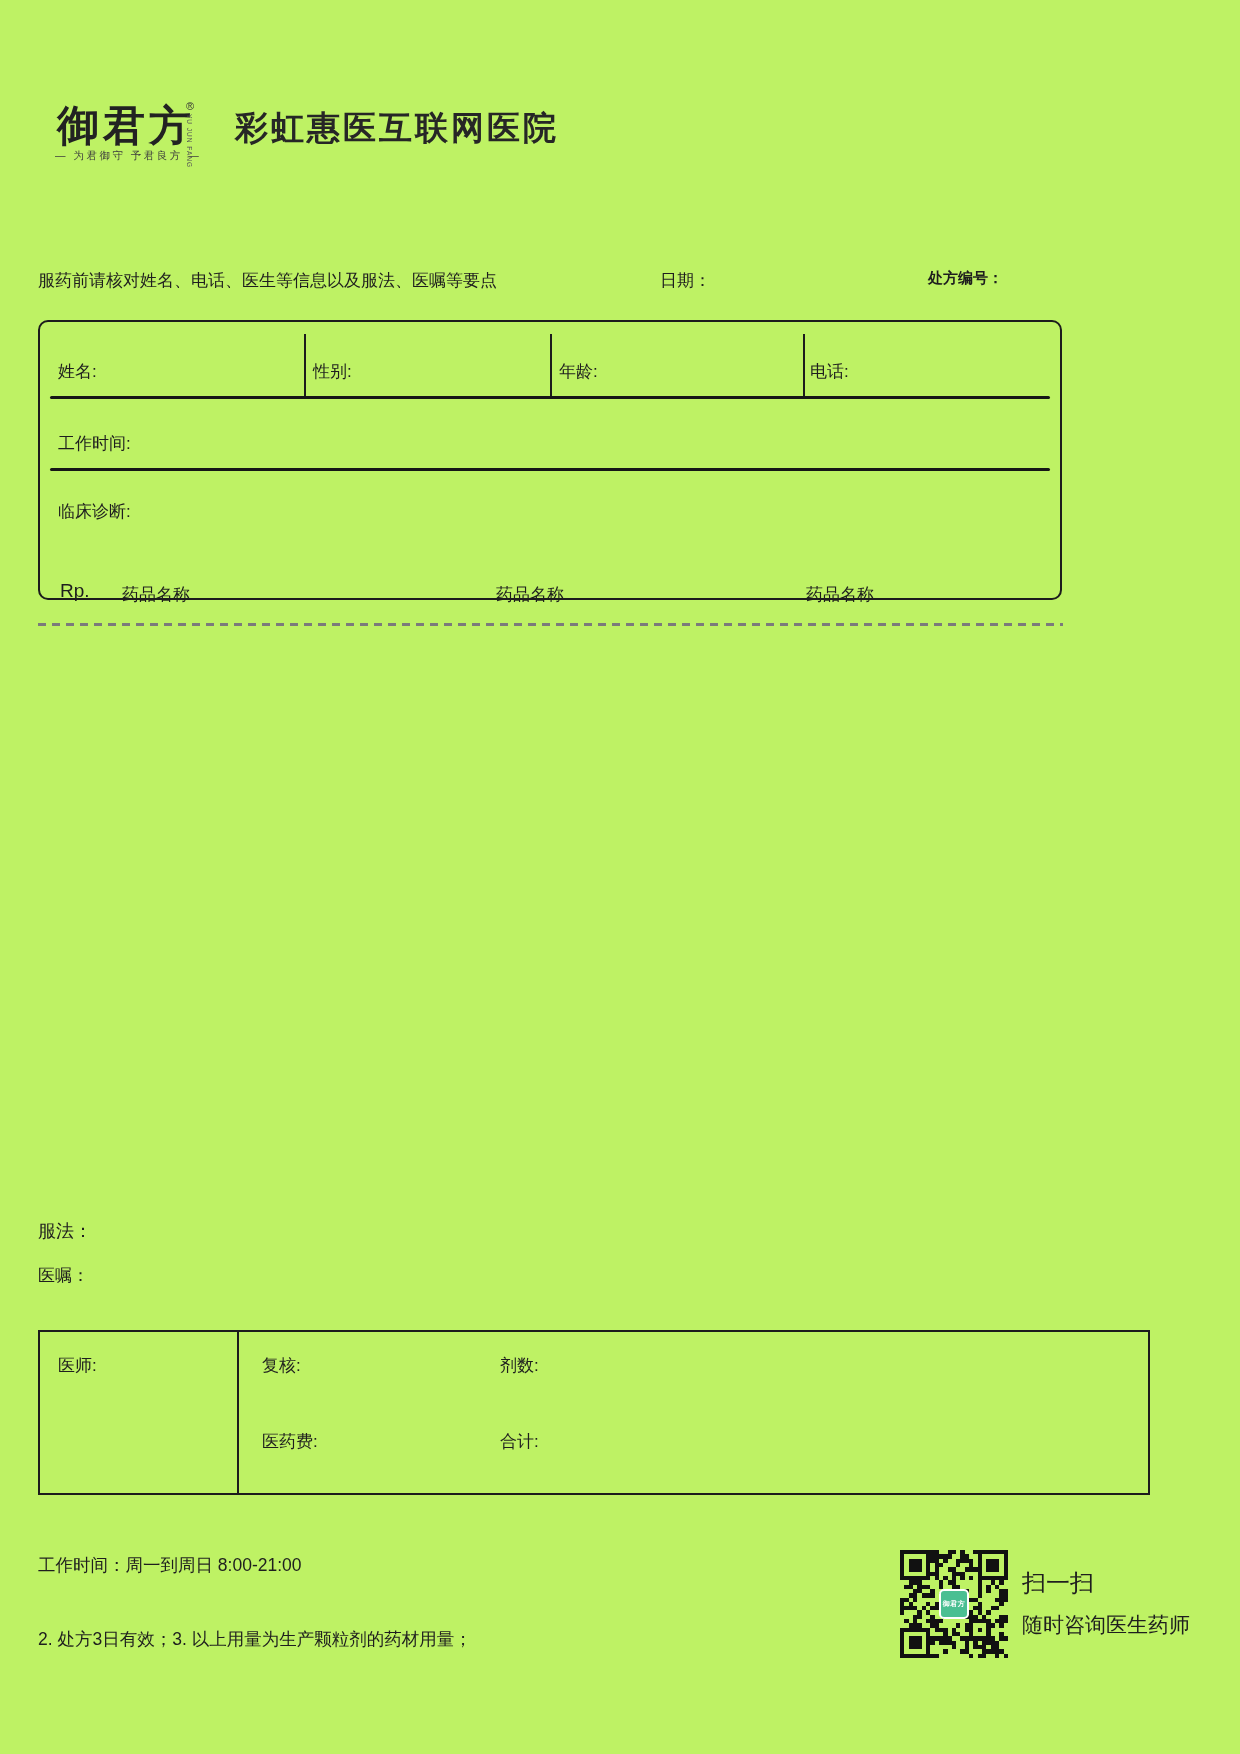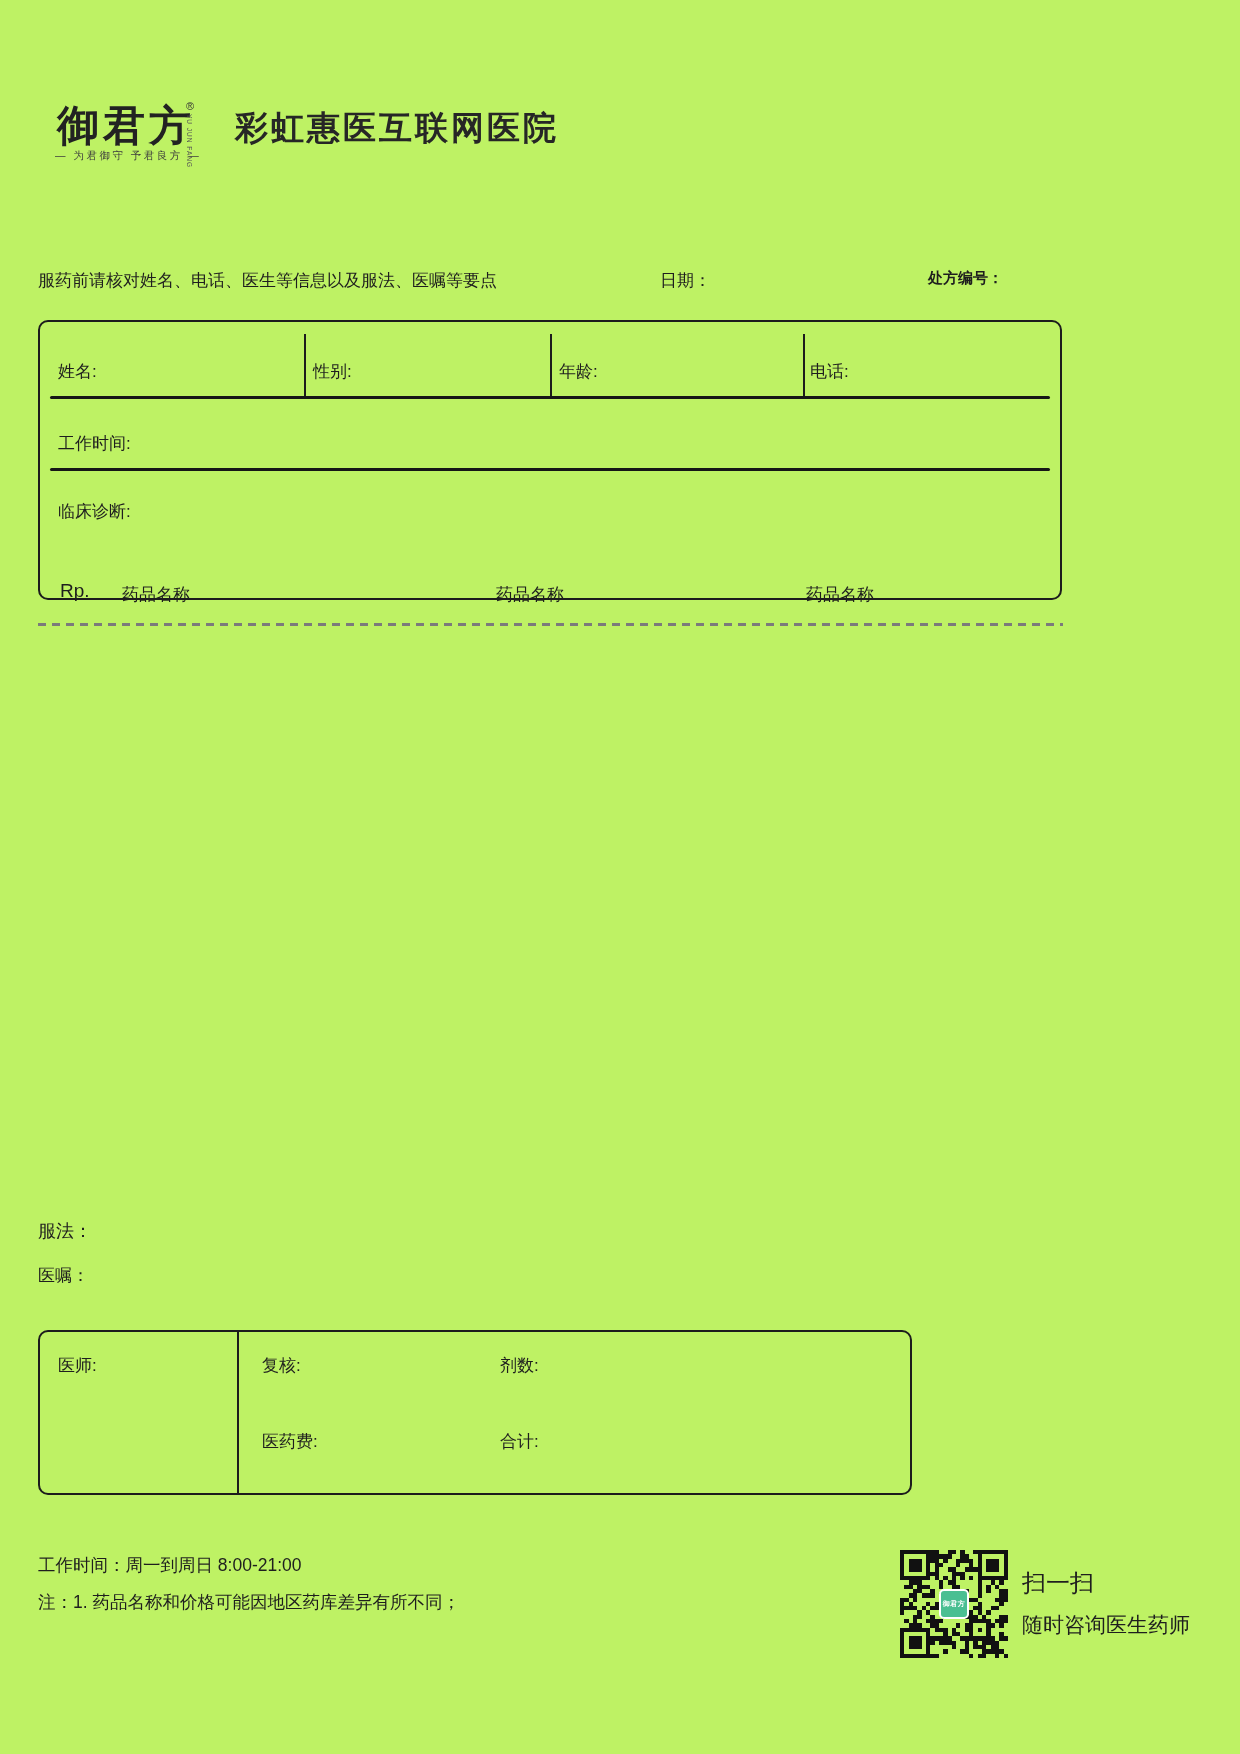--- a/index.html
+++ b/index.html
@@ -33,22 +33,22 @@
   .rp { left:60px; top:580px; font-size:19px; }
   .drugcol { top:583px; font-size:17px; }
   .dashline { left:38px; top:623px; width:1025px; height:3px;
               background:repeating-linear-gradient(90deg,#7b7b7b 0 8px,transparent 8px 14px); }
 
   
   .usage { left:38px; top:1219px; font-size:18px; }
   .advice { left:38px; top:1264px; font-size:17px; }
 
   
-  .sbox { left:38px; top:1330px; width:874px; height:165px;
-          border:2.5px solid #1c1c1c; border-radius:10px;text-align:right; }
+  .sbox { left:38px; top:1330px; width:1112px; height:165px;
+          border:2.5px solid #1c1c1c; border-radius:0;text-align:right; }
   .sbox .lbl { position:absolute; font-size:17px; white-space:nowrap; }
   .sbox .vdiv { top:0; bottom:0; left:197px; }
 
   
   .hours { left:38px; top:1553px; font-size:17.5px; }
   .note1 { left:38px; top:1590px; font-size:17.5px; }
   .note2 { left:38px; top:1627px; font-size:17.5px; }
 
   .qr-wrap { left:900px; top:1550px; width:108px; height:108px; }
   .qr-wrap svg { width:108px; height:108px; display:block; }
@@ -100,21 +100,21 @@
   <div class="abs sbox">
     <span class="lbl" style="left:18px;top:22px;">医师:</span>
     <div class="vdiv"></div>
     <span class="lbl" style="left:222px;top:22px;">复核:</span>
     <span class="lbl" style="left:460px;top:22px;">剂数:</span>
     <span class="lbl" style="left:222px;top:98px;">医药费:</span>
     <span class="lbl" style="left:460px;top:98px;">合计:</span>
   </div>
 
   <div class="abs hours">工作时间：周一到周日 8:00-21:00</div>
-  <div class="abs note1">注：1. 药品名称和价格可能因地区药库差异有所不同；</div>
+  <div class="abs note2">2. 处方3日有效；3. 以上用量为生产颗粒剂的药材用量；</div>
 
   <div class="abs qr-wrap">
     <svg viewBox="0 0 25 25" shape-rendering="crispEdges" id="qrsvg">
         <rect x="0" y="0" width="1" height="1" fill="#111"></rect>
         <rect x="1" y="0" width="1" height="1" fill="#111"></rect>
         <rect x="2" y="0" width="1" height="1" fill="#111"></rect>
         <rect x="3" y="0" width="1" height="1" fill="#111"></rect>
         <rect x="4" y="0" width="1" height="1" fill="#111"></rect>
         <rect x="5" y="0" width="1" height="1" fill="#111"></rect>
         <rect x="6" y="0" width="1" height="1" fill="#111"></rect>

